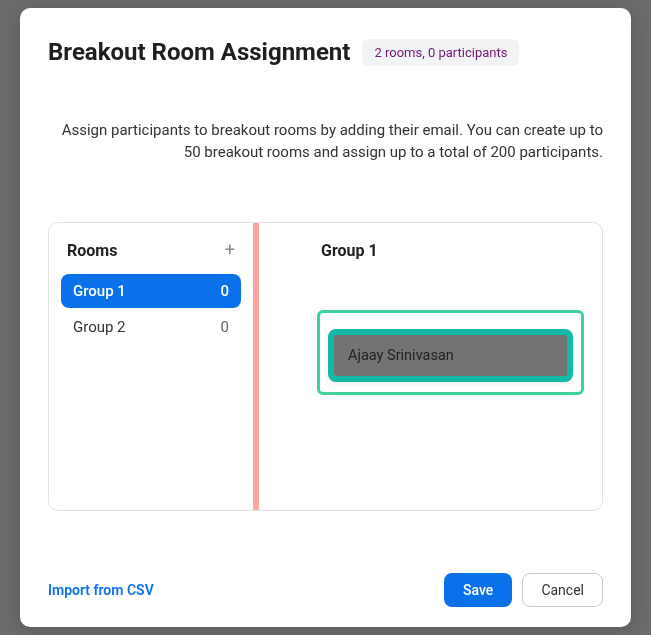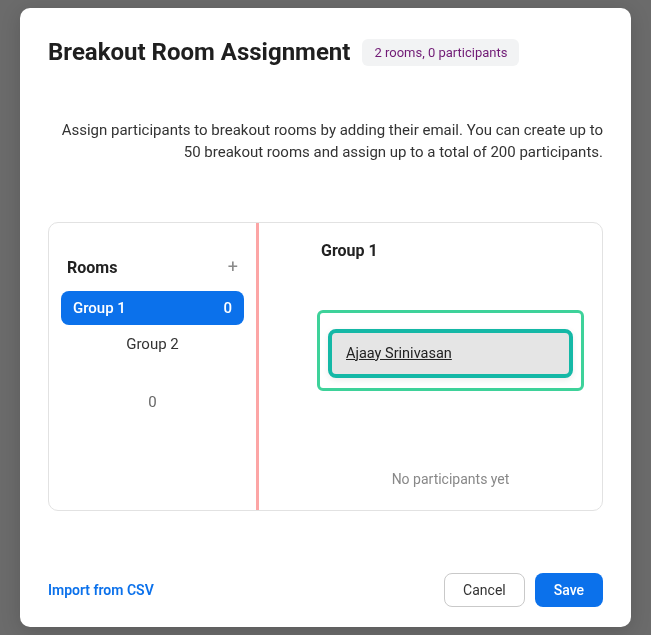--- a/index.html
+++ b/index.html
@@ -57,22 +57,22 @@
     .panels {
       flex: 1;
       display: flex;
       border: 1px solid #e2e2e2;
       border-radius: 10px;
       overflow: hidden;
       min-height: 0;
     }
     .left-panel {
       width: 210px;
-      border-right: 3px solid #fca5a5;
-      padding: 35px 12px;
+      border-right: 6px solid #fca5a5;
+      padding: 18px 12px;
     }
     .rooms-header {
       display: flex;
       align-items: center;
       justify-content: space-between;
       margin-bottom: 14px;
       padding: 0 6px;
     }
     .rooms-title {
       font-size: 16px;
@@ -95,21 +95,20 @@
       cursor: pointer;
       margin-bottom: 2px;
     }
     .room-item.active {
       background: #0b71eb;
       color: #fff;
       font-weight: 500;
     }
     .room-item:not(.active) {
       color: #333;
-      flex-direction: column;
     }
     .room-item:not(.active) .room-count {
       color: #666;
     }
     .right-panel {
       flex: 1;
       padding: 18px 18px;
       display: flex;
       flex-direction: column;
     }
@@ -129,26 +128,25 @@
       width: 100%;
       border: 1px solid #0b71eb;
       border-radius: 8px;
       padding: 8px 12px;
       font-size: 14px;
       outline: none;
       color: #333;
     }
     .suggestion-dropdown {
       margin-top: 8px;
-      background: #e5e5e5;
-      border: 4px solid #14b8a6;
+      background: #737373;
+      border: 6px solid #14b8a6;
       border-radius: 8px;
       box-shadow: 0 2px 6px rgba(0,0,0,0.08);
       overflow: hidden;
-      text-decoration: underline;
     }
     .suggestion-item {
       padding: 12px 14px;
       font-size: 14.5px;
       color: #222;
       cursor: pointer;
     }
     .empty-state {
       flex: 1;
       display: flex;
@@ -226,26 +224,25 @@
 
     <div class="right-panel">
       <div class="group-title">Group 1</div>
 
       <div class="highlight-box">
         <div class="suggestion-dropdown">
           <div class="suggestion-item">Ajaay Srinivasan</div>
         </div>
       </div>
 
-      <div class="empty-state">No participants yet</div>
     </div>
 
   </div>
 
   <div class="footer">
     <span class="import-link">Import from CSV</span>
     <div class="footer-buttons">
+      <button class="btn btn-save">Save</button>
       <button class="btn btn-cancel">Cancel</button>
-      <button class="btn btn-save">Save</button>
     </div>
   </div>
 
 </div>
 
 </body></html>

